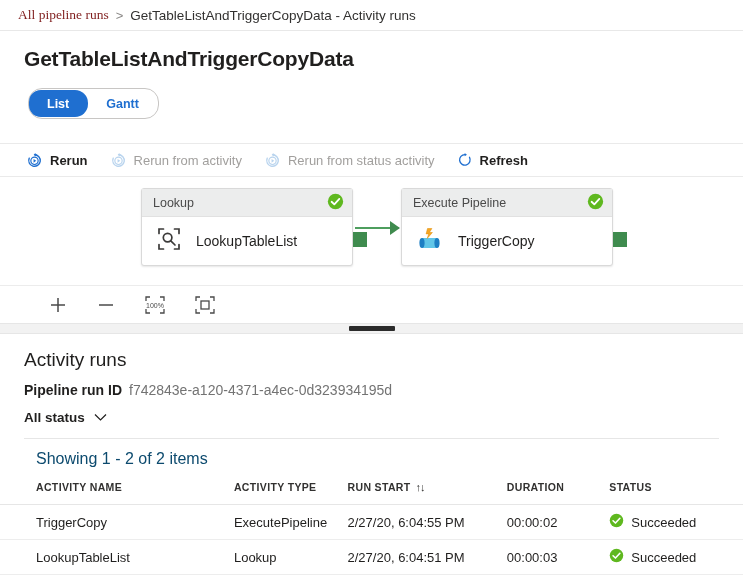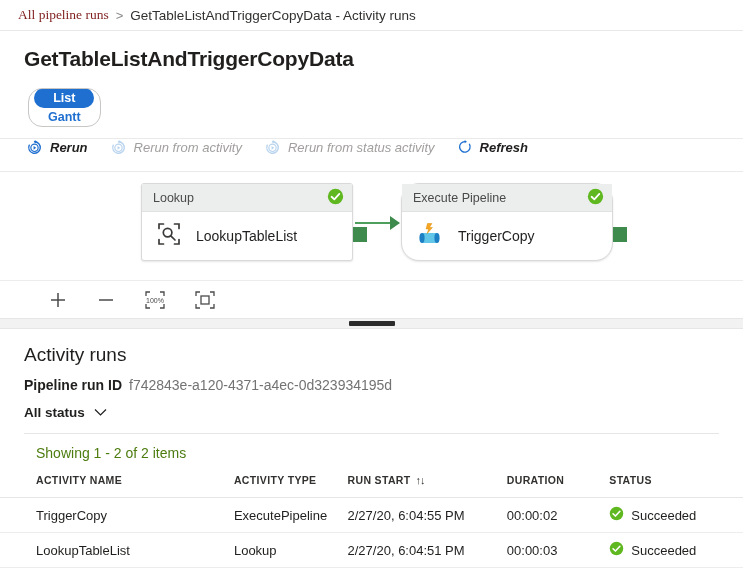--- a/index.html
+++ b/index.html
@@ -28,35 +28,35 @@
   .page-title {
     font-size: 21px; font-weight: bold; color: #201f1e;
     padding: 16px 0 0 24px; letter-spacing: -0.2px;
   }
 
   
   .toggle-wrap { padding: 17px 0 0 28px; }
   .pill-group {
     display: inline-flex; align-items: center;
     border: 1px solid #c8c6c4; border-radius: 14px;
-    height: 39px; background: #fff; overflow: hidden; flex-direction: column;
+    height: 31px; background: #fff; overflow: hidden;
   }
   .pill {
     height: 25px; display: flex; align-items: center; justify-content: center;
     font-size: 12.5px; font-weight: bold; padding: 0 19px; cursor: pointer;
   }
   .pill.active { background: #1f6fd0; color: #fff; border-radius: 13px; margin: -1px; height: 27px; }
   .pill.inactive { color: #1f6fd0; }
 
   
   .cmdbar {
-    margin-top: 11px;
+    margin-top: 24px;
     border-top: 1px solid #eaeaea; border-bottom: 1px solid #eaeaea;
-    height: 34px; display: flex; align-items: flex-start;
-    padding-left: 26px; gap: 22px; font-style: italic;
+    height: 34px; display: flex; align-items: center;
+    padding-left: 26px; gap: 22px;
   }
   .cmd { display: flex; align-items: center; gap: 7px; font-size: 13px; cursor: pointer; }
   .cmd.enabled { color: #201f1e; font-weight: bold; }
   .cmd.disabled { color: #a19f9d; font-weight: normal; cursor: default; }
   .cmd svg { display: block; }
 
   
   .canvas { position: relative; height: 108px; background: #fff; }
   .node {
     position: absolute; width: 212px;
@@ -104,21 +104,21 @@
   .runid-label { font-weight: bold; color: #201f1e; }
   .runid-value { color: #737373; }
 
   .filter-row {
     margin: 12px 24px 0 24px; padding-bottom: 13px;
     border-bottom: 1px solid #e6e6e6;
     display: flex; align-items: center;
   }
   .filter { display: flex; align-items: center; gap: 9px; font-size: 13.5px; font-weight: bold; color: #201f1e; cursor: pointer; }
 
-  .showing { padding: 11px 0 0 36px; font-size: 14px; color: #4d7c0f; }
+  .showing { padding: 11px 0 0 36px; font-size: 16px; color: #0c4a6e; }
 
   table { width: 100%; border-collapse: collapse; margin-top: 13px; table-layout: fixed; }
   thead th {
     text-align: left; font-size: 10.5px; font-weight: bold; letter-spacing: .35px;
     color: #323130; padding: 0 0 11px 0; border-bottom: 1px solid #e6e6e6;
   }
   tbody td {
     font-size: 13px; color: #201f1e; height: 35px;
     border-bottom: 1px solid #ededed; vertical-align: middle;
   }
@@ -226,21 +226,21 @@
           </svg>
         </span>
         <span class="node-label">LookupTableList</span>
       </div>
       <div class="port" style="left:211px;"></div>
     </div>
 
     <div class="conn-line" style="left:355px; top:50px; width:44px;"></div>
     <div class="conn-arrow" style="left:390px; top:44px;"></div>
 
-    <div class="node" style="left:401px; top:11px;border-radius:18px;">
+    <div class="node" style="left:401px; top:11px;">
       <div class="node-head">
         <span>Execute Pipeline</span>
         <span class="badge">
           <svg width="17" height="17" viewBox="0 0 20 20">
             <circle cx="10" cy="10" r="9" fill="#5fb81f"></circle>
             <path d="M5.4 10.3 8.6 13.4 14.5 7" fill="none" stroke="#fff" stroke-width="2.1" stroke-linecap="round" stroke-linejoin="round"></path>
           </svg>
         </span>
       </div>
       <div class="node-body">

